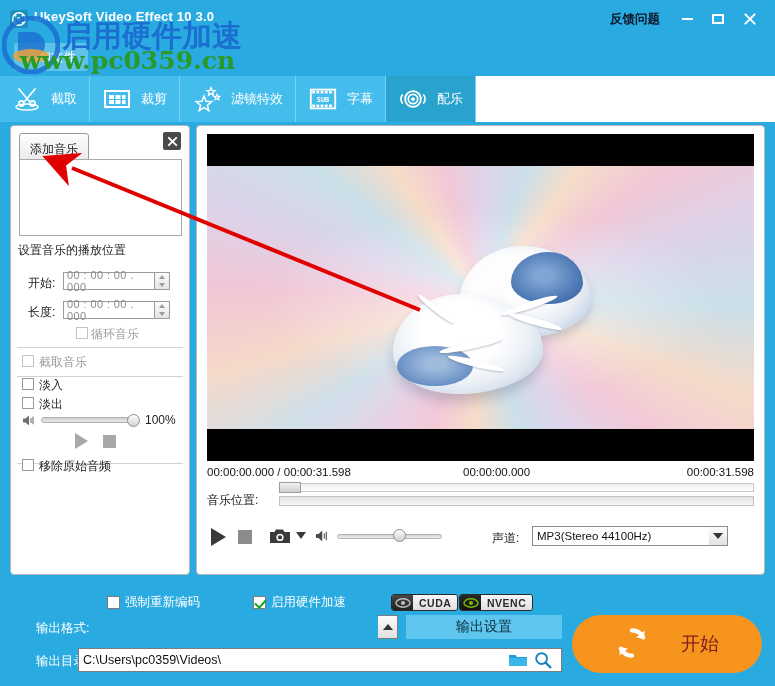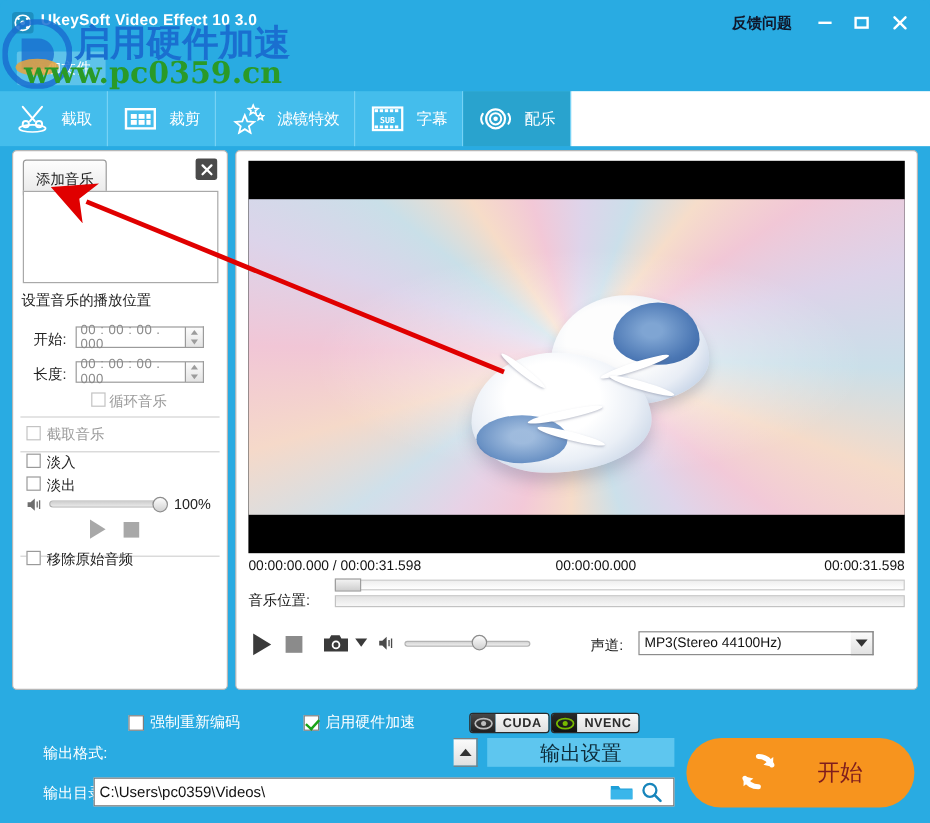--- a/index.html
+++ b/index.html
@@ -294,21 +294,21 @@
     background:#fff; border:1px solid #7d7d7d; display:flex; align-items:center;
     padding-left:4px; font-size:12.5px; color:#111; cursor:pointer;
   }
   .out-format-caret {
     position:absolute; left:378px; top:615px; width:20px; height:24px;
     background:linear-gradient(#fbfbfb,#e0e0e0); border:1px solid #7d7d7d; border-left:none;
     display:flex; align-items:center; justify-content:center; cursor:pointer;
   }
   .out-settings {
     position:absolute; left:406px; top:615px; width:156px; height:24px;
-    background:#5ec6ef; color:#0d2c3a; font-size:17px;
+    background:#5ec6ef; color:#0d2c3a; font-size:14px;
     display:flex; align-items:center; justify-content:center; cursor:pointer;
   }
   .out-dir {
     position:absolute; left:78px; top:648px; width:484px; height:24px;
     background:#fff; border:1px solid #7d7d7d;
     display:flex; align-items:center; padding-left:4px; font-size:12.5px; color:#111;
   }
   .dir-folder { position:absolute; left:508px; top:652px; width:20px; height:16px; cursor:pointer; }
   .dir-search { position:absolute; left:534px; top:651px; width:18px; height:18px; cursor:pointer; }
 

